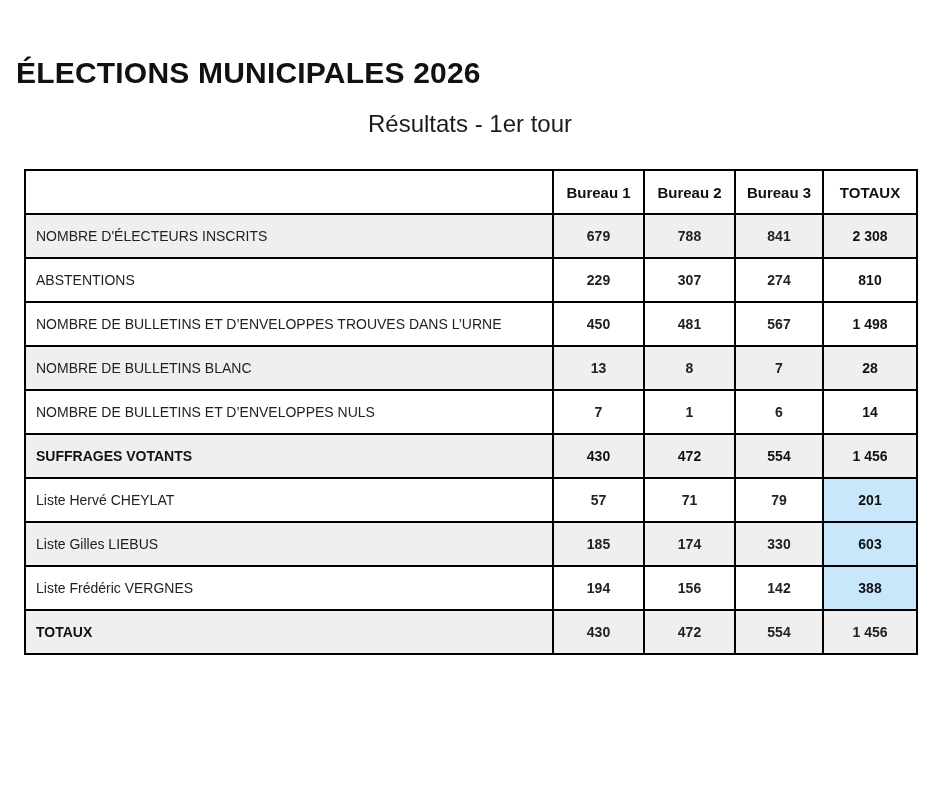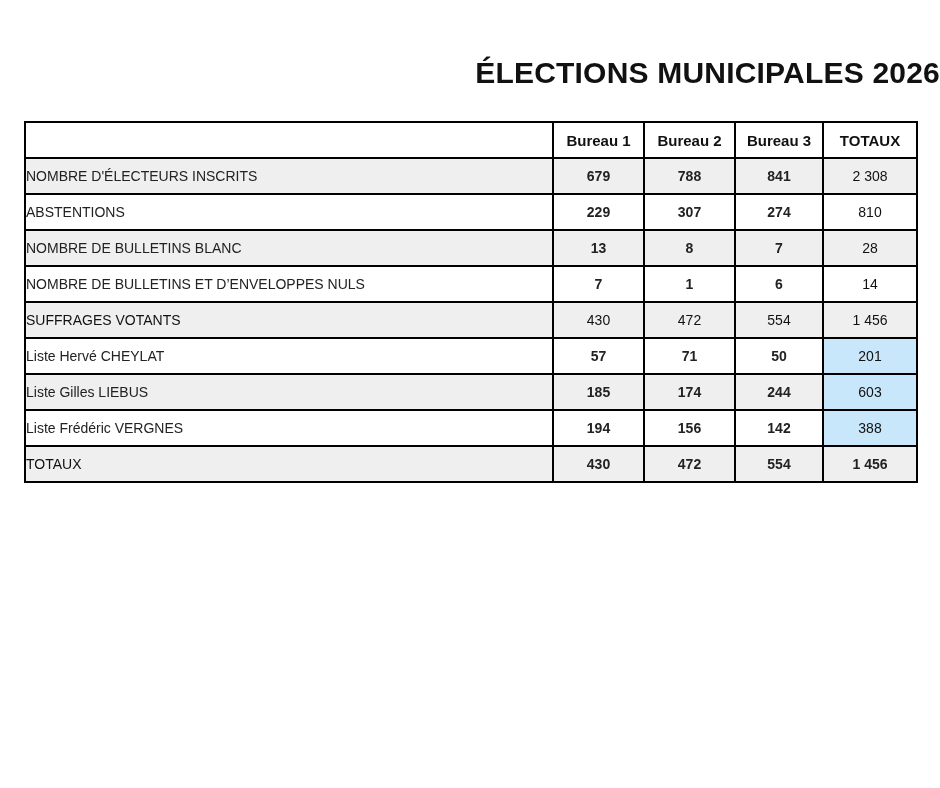--- a/index.html
+++ b/index.html
@@ -10,79 +10,82 @@
     color: #212121;
   }
   .page {
     width: 940px;
     height: 788px;
     background: #ffffff;
     overflow: hidden;
   }
   h1.title {
     margin-top: 56px;
-    text-align: right;
+    text-align: left;
     font-size: 30px;
     font-weight: 800;
     letter-spacing: 0.2px;
     color: #111111;
+    margin-left: 16px;
   }
   h2.subtitle {
     margin-top: 20px;
     text-align: center;
     font-size: 24px;
     font-weight: 400;
     color: #1b1b1b;
   }
   table.results {
     margin: 31px auto 0 24px;
     border-collapse: collapse;
     table-layout: fixed;
     width: 892px;
   }
   th, td {
     border: 2px solid #000000;
-    height: 36px;
+    height: 44px;
     vertical-align: middle;
   }
   col.c-label  { width: 528px; }
   col.c-b1     { width: 91px; }
   col.c-b2     { width: 91px; }
   col.c-b3     { width: 88px; }
   col.c-total  { width: 94px; }
   thead th {
     font-size: 15px;
     font-weight: 700;
     text-align: center;
     background: #ffffff;
     color: #111111;
   }
   td.label-cell {
     font-size: 14px;
     text-align: left;
+    padding-left: 10px;
     padding-right: 6px;
     font-weight: 400;
     color: #222222;
     margin-left: 16px;
   }
   td.num-cell {
     font-size: 14px;
     text-align: center;
     color: #222222;
     font-weight: bold;
   }
   tr.shaded td { background: var(--row-shaded, #efefef); }
-  td.bold { font-weight: 400; color: #111111; }
+  td.bold { font-weight: 700; color: #111111; }
   td.highlight { background: var(--highlight-blue, #c9e7fa) !important; }
 </style>
 </head>
 <body>
 
 <div class="page">
   <h1 class="title">ÉLECTIONS MUNICIPALES 2026</h1>
+  <h2 class="subtitle">Résultats - 1er tour</h2>
 
   <table class="results">
     <colgroup>
       <col class="c-label">
       <col class="c-b1">
       <col class="c-b2">
       <col class="c-b3">
       <col class="c-total">
     </colgroup>
     <thead>
@@ -102,20 +105,27 @@
           <td class="num-cell">841</td>
           <td class="num-cell bold">2 308</td>
         </tr>
         <tr>
           <td class="label-cell">ABSTENTIONS</td>
           <td class="num-cell">229</td>
           <td class="num-cell">307</td>
           <td class="num-cell">274</td>
           <td class="num-cell bold">810</td>
         </tr>
+        <tr>
+          <td class="label-cell">NOMBRE DE BULLETINS ET D’ENVELOPPES TROUVES DANS L’URNE</td>
+          <td class="num-cell">450</td>
+          <td class="num-cell">481</td>
+          <td class="num-cell">567</td>
+          <td class="num-cell bold">1 498</td>
+        </tr>
         <tr class="shaded">
           <td class="label-cell">NOMBRE DE BULLETINS BLANC</td>
           <td class="num-cell">13</td>
           <td class="num-cell">8</td>
           <td class="num-cell">7</td>
           <td class="num-cell bold">28</td>
         </tr>
         <tr>
           <td class="label-cell">NOMBRE DE BULLETINS ET D’ENVELOPPES NULS</td>
           <td class="num-cell">7</td>
@@ -127,28 +137,28 @@
           <td class="label-cell bold">SUFFRAGES VOTANTS</td>
           <td class="num-cell bold">430</td>
           <td class="num-cell bold">472</td>
           <td class="num-cell bold">554</td>
           <td class="num-cell bold">1 456</td>
         </tr>
         <tr>
           <td class="label-cell">Liste Hervé CHEYLAT</td>
           <td class="num-cell">57</td>
           <td class="num-cell">71</td>
-          <td class="num-cell">50</td>
+          <td class="num-cell">79</td>
           <td class="num-cell bold highlight">201</td>
         </tr>
         <tr class="shaded">
           <td class="label-cell">Liste Gilles LIEBUS</td>
           <td class="num-cell">185</td>
           <td class="num-cell">174</td>
-          <td class="num-cell">244</td>
+          <td class="num-cell">330</td>
           <td class="num-cell bold highlight">603</td>
         </tr>
         <tr>
           <td class="label-cell">Liste Frédéric VERGNES</td>
           <td class="num-cell">194</td>
           <td class="num-cell">156</td>
           <td class="num-cell">142</td>
           <td class="num-cell bold highlight">388</td>
         </tr>
         <tr class="shaded">

